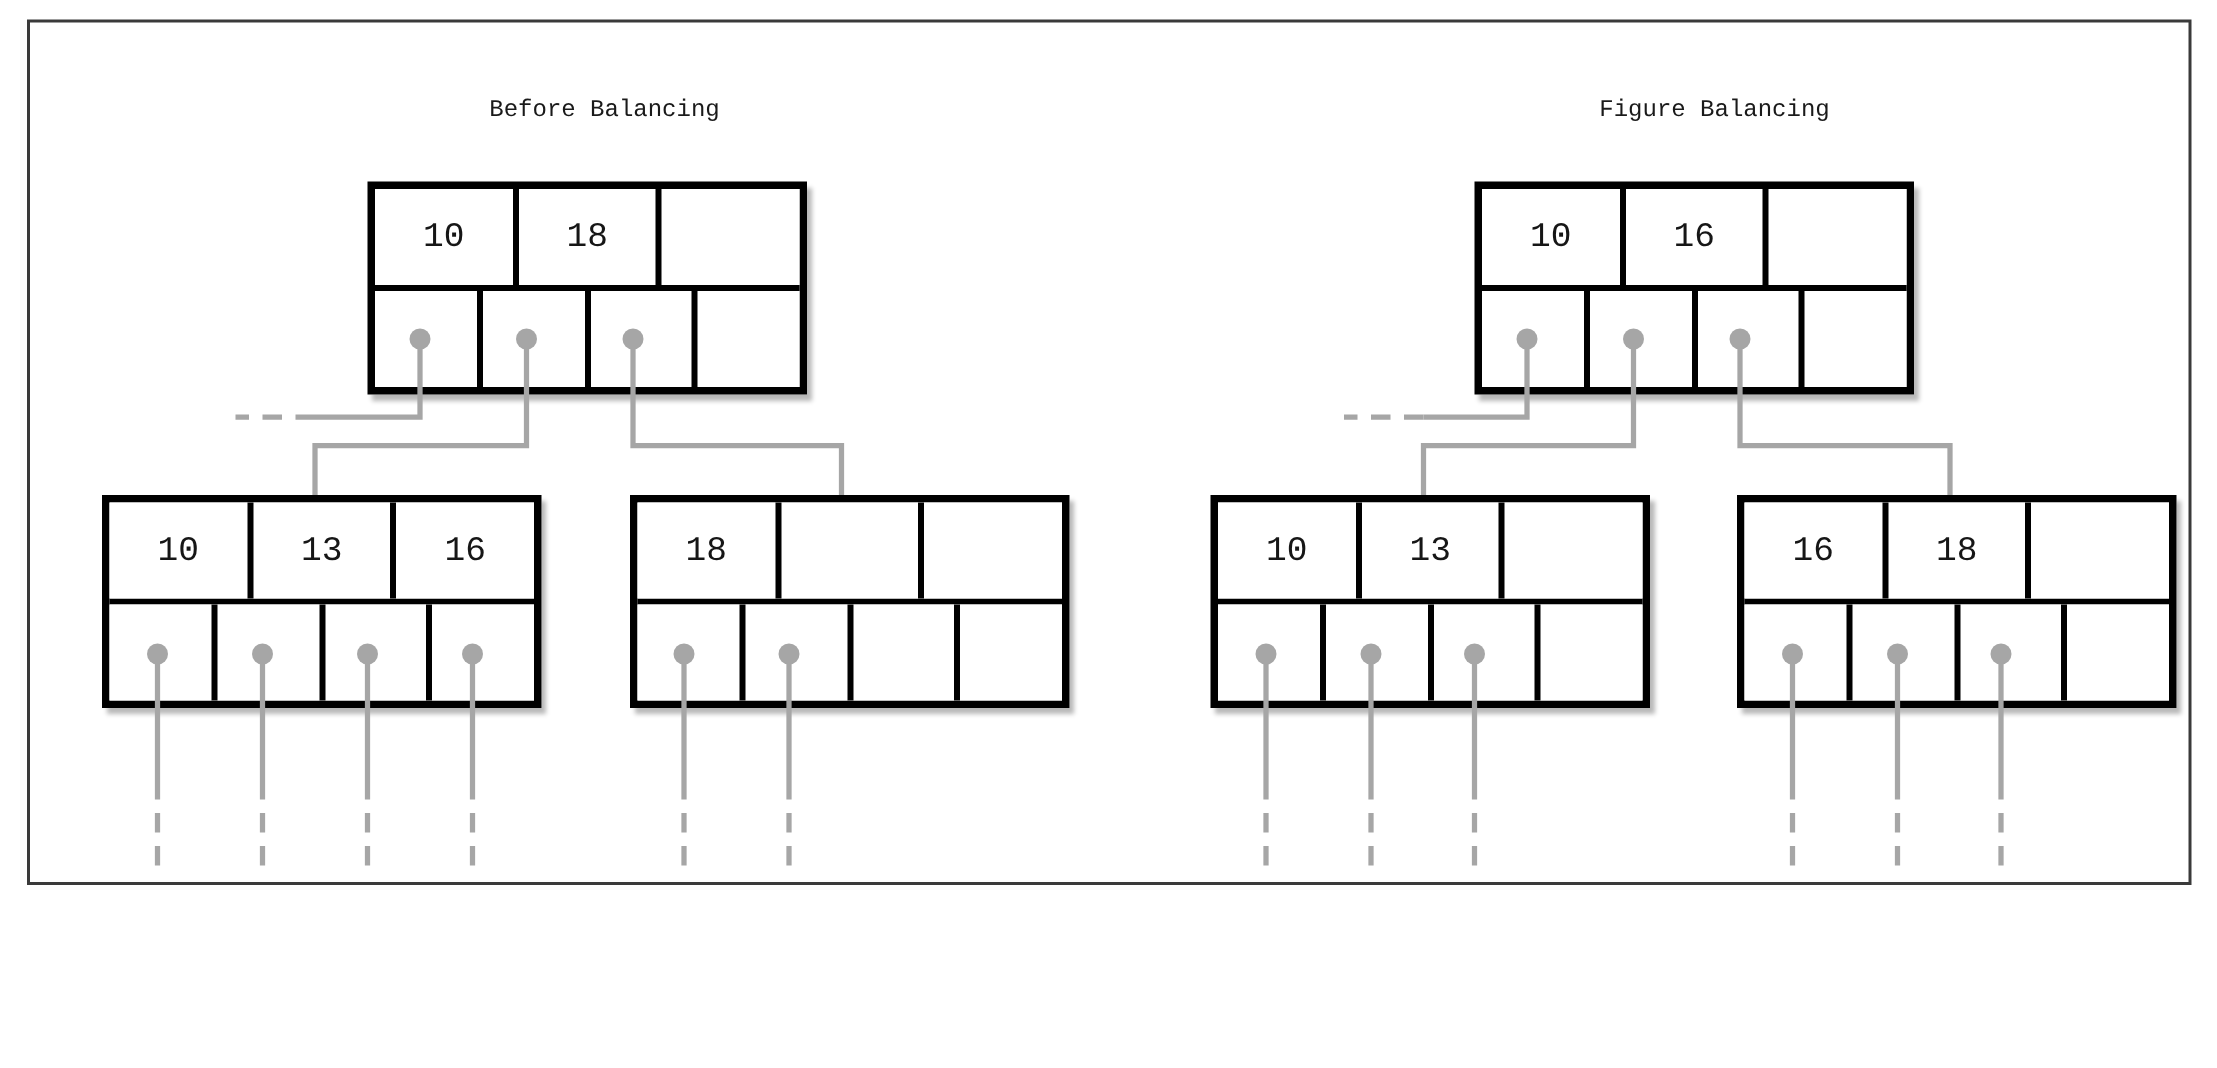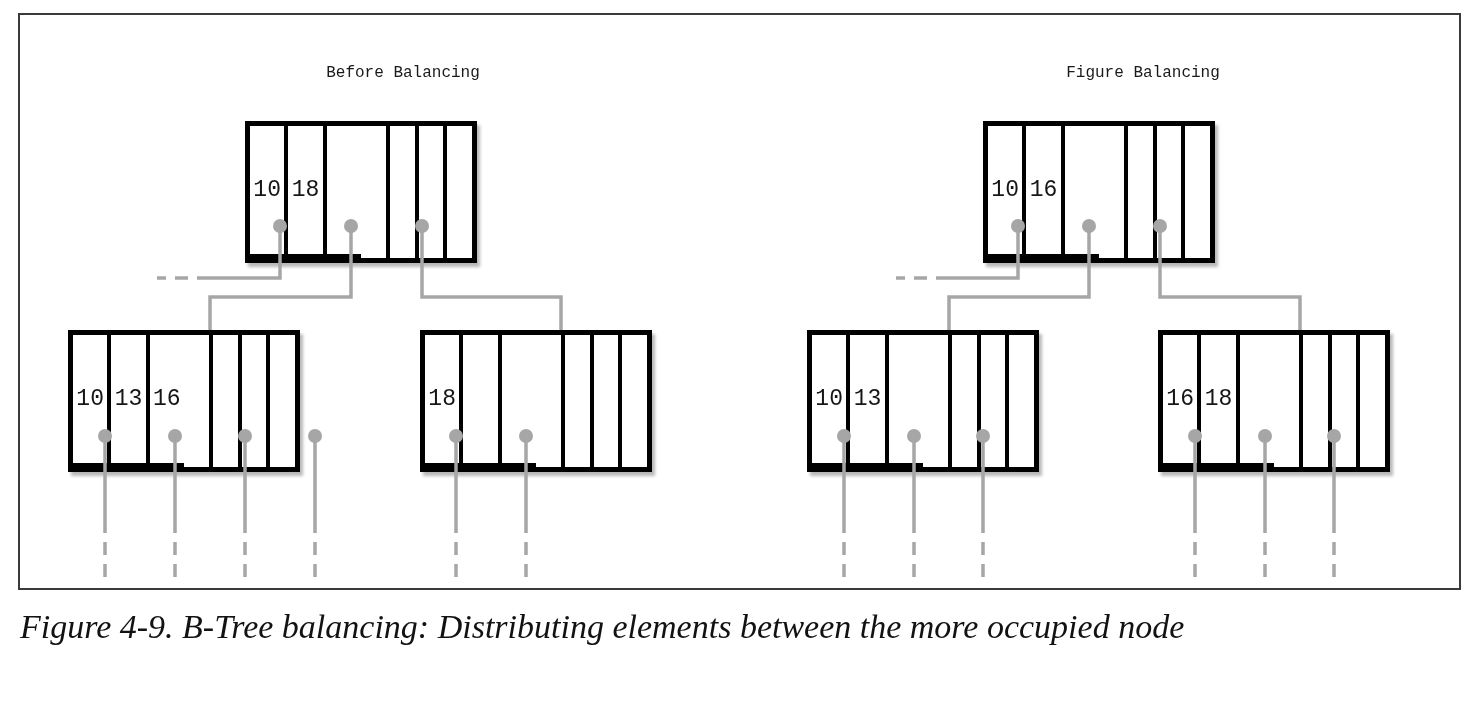--- a/index.html
+++ b/index.html
@@ -3,22 +3,22 @@
 <meta charset="utf-8">
 <style>
   html,body{margin:0;padding:0;background:#fff;}
   .page{position:relative;width:1478px;height:712px;background:#fff;overflow:hidden;
         font-family:"Liberation Sans",sans-serif;}
   .frame{position:absolute;left:18px;top:13px;width:1443px;height:577px;
          box-sizing:border-box;border:2px solid #3a3a3a;background:#fff;}
   .diagram-title{position:absolute;top:49px;transform:translateX(-50%);
         font-family:"Liberation Mono","DejaVu Sans Mono",monospace;
         font-size:16px;color:#1a1a1a;white-space:nowrap;letter-spacing:0;}
-  .node{position:absolute;width:232px;height:142px;box-sizing:border-box;
-        border:5px solid #000;background:#fff;display:flex;flex-direction:row;
+  .node{position:absolute;width:293px;height:142px;box-sizing:border-box;
+        border:5px solid #000;background:#fff;display:flex;flex-direction:column;
         box-shadow:3px 4px 3px rgba(0,0,0,0.28);}
   .row{display:flex;flex:1;min-height:0;}
   .row.keys{border-bottom:4px solid #000;}
   .cell{flex:1;display:flex;align-items:center;justify-content:center;
         background:#fff;font-family:"Liberation Mono","DejaVu Sans Mono",monospace;
         font-size:23px;color:#161616;}
   .row .cell + .cell{border-left:4px solid #000;}
   .overlay{position:absolute;left:0;top:0;width:1478px;height:712px;pointer-events:none;}
   .caption{position:absolute;left:20px;top:604px;
         font-family:"Liberation Serif",serif;font-style:italic;
@@ -171,15 +171,14 @@
         <circle cx="894" cy="421" r="7"></circle>
         <circle cx="963" cy="421" r="7"></circle>
         <circle cx="1175" cy="421" r="7"></circle>
         <circle cx="1245" cy="421" r="7"></circle>
         <circle cx="1314" cy="421" r="7"></circle>
       </g>
     </svg>
   </div>
 
   <div class="caption">
-    <div>Figure 4-9. B-Tree balancing: Distributing elements between the more occupied node</div>
   </div>
 </div>
 
 </body></html>

